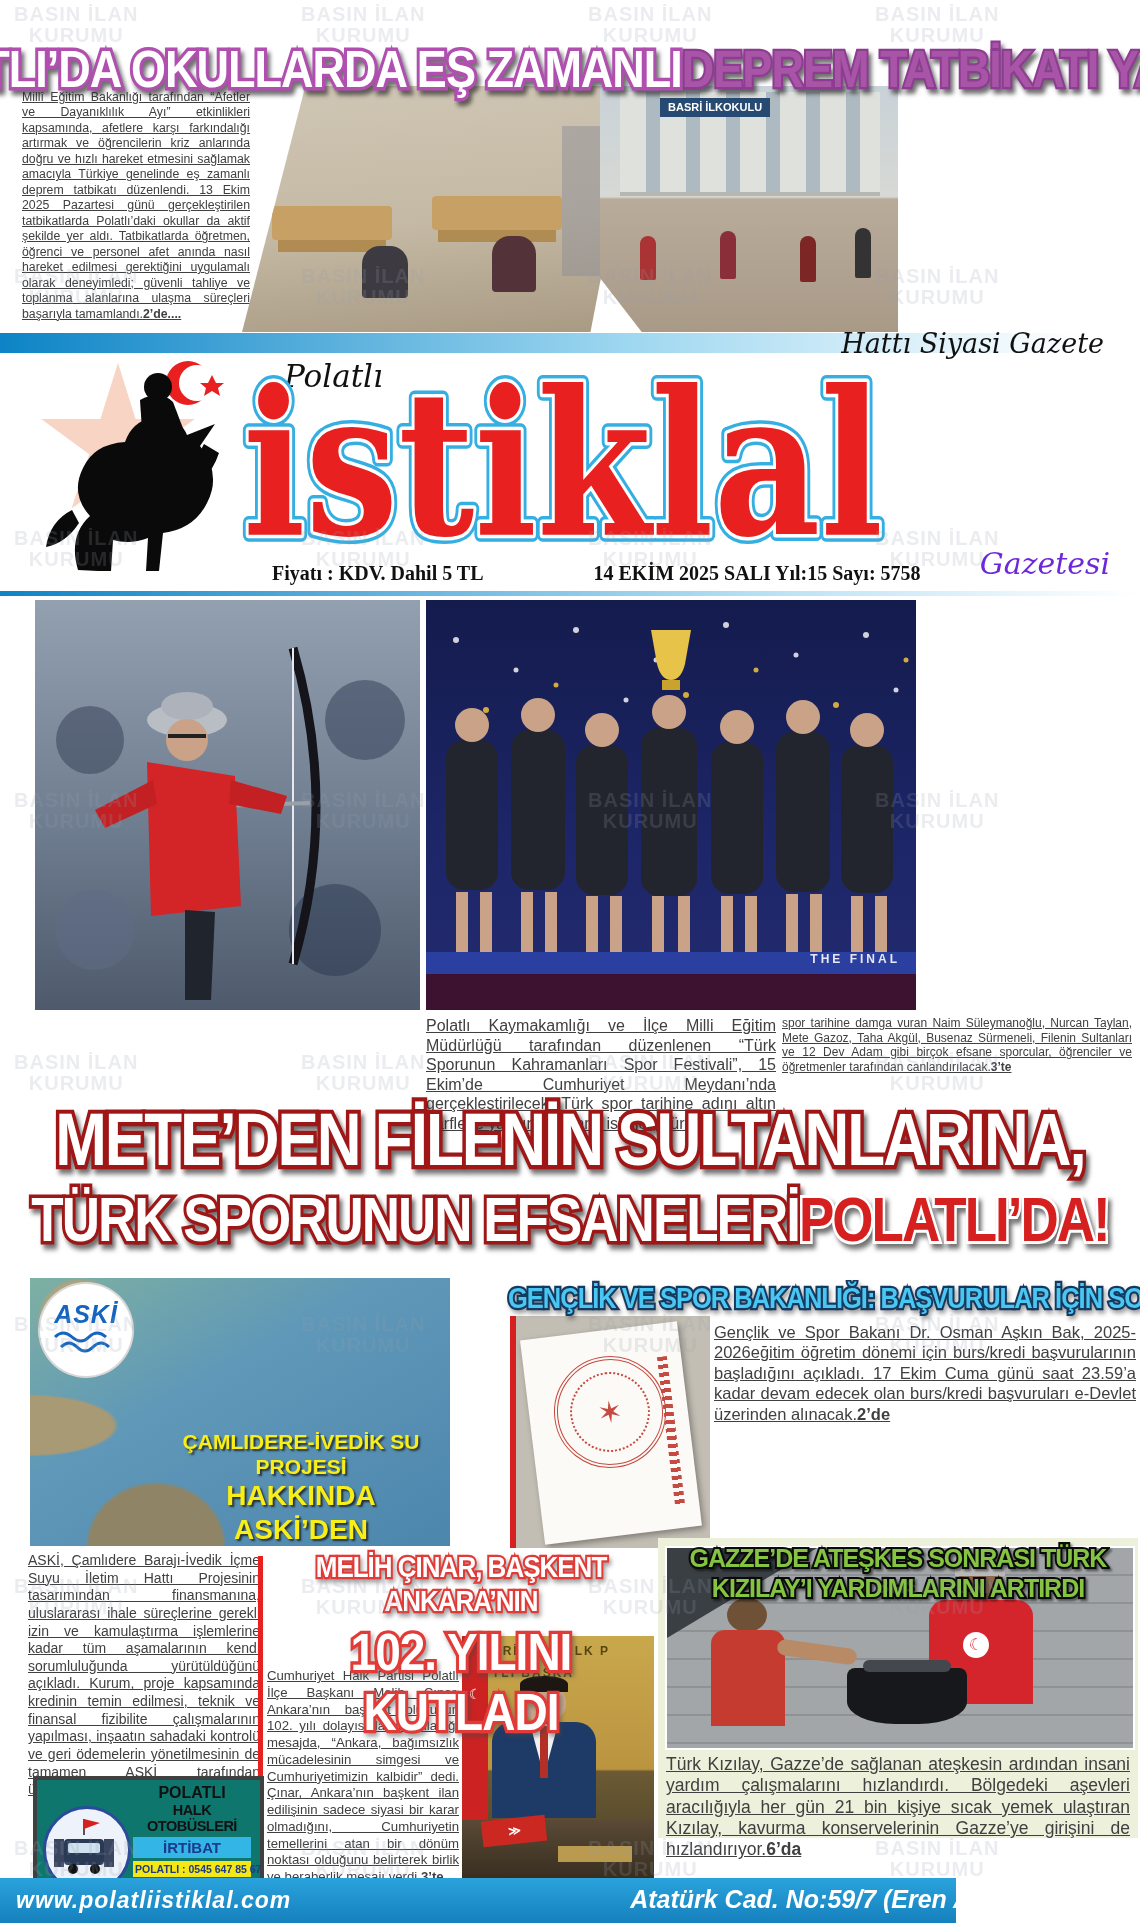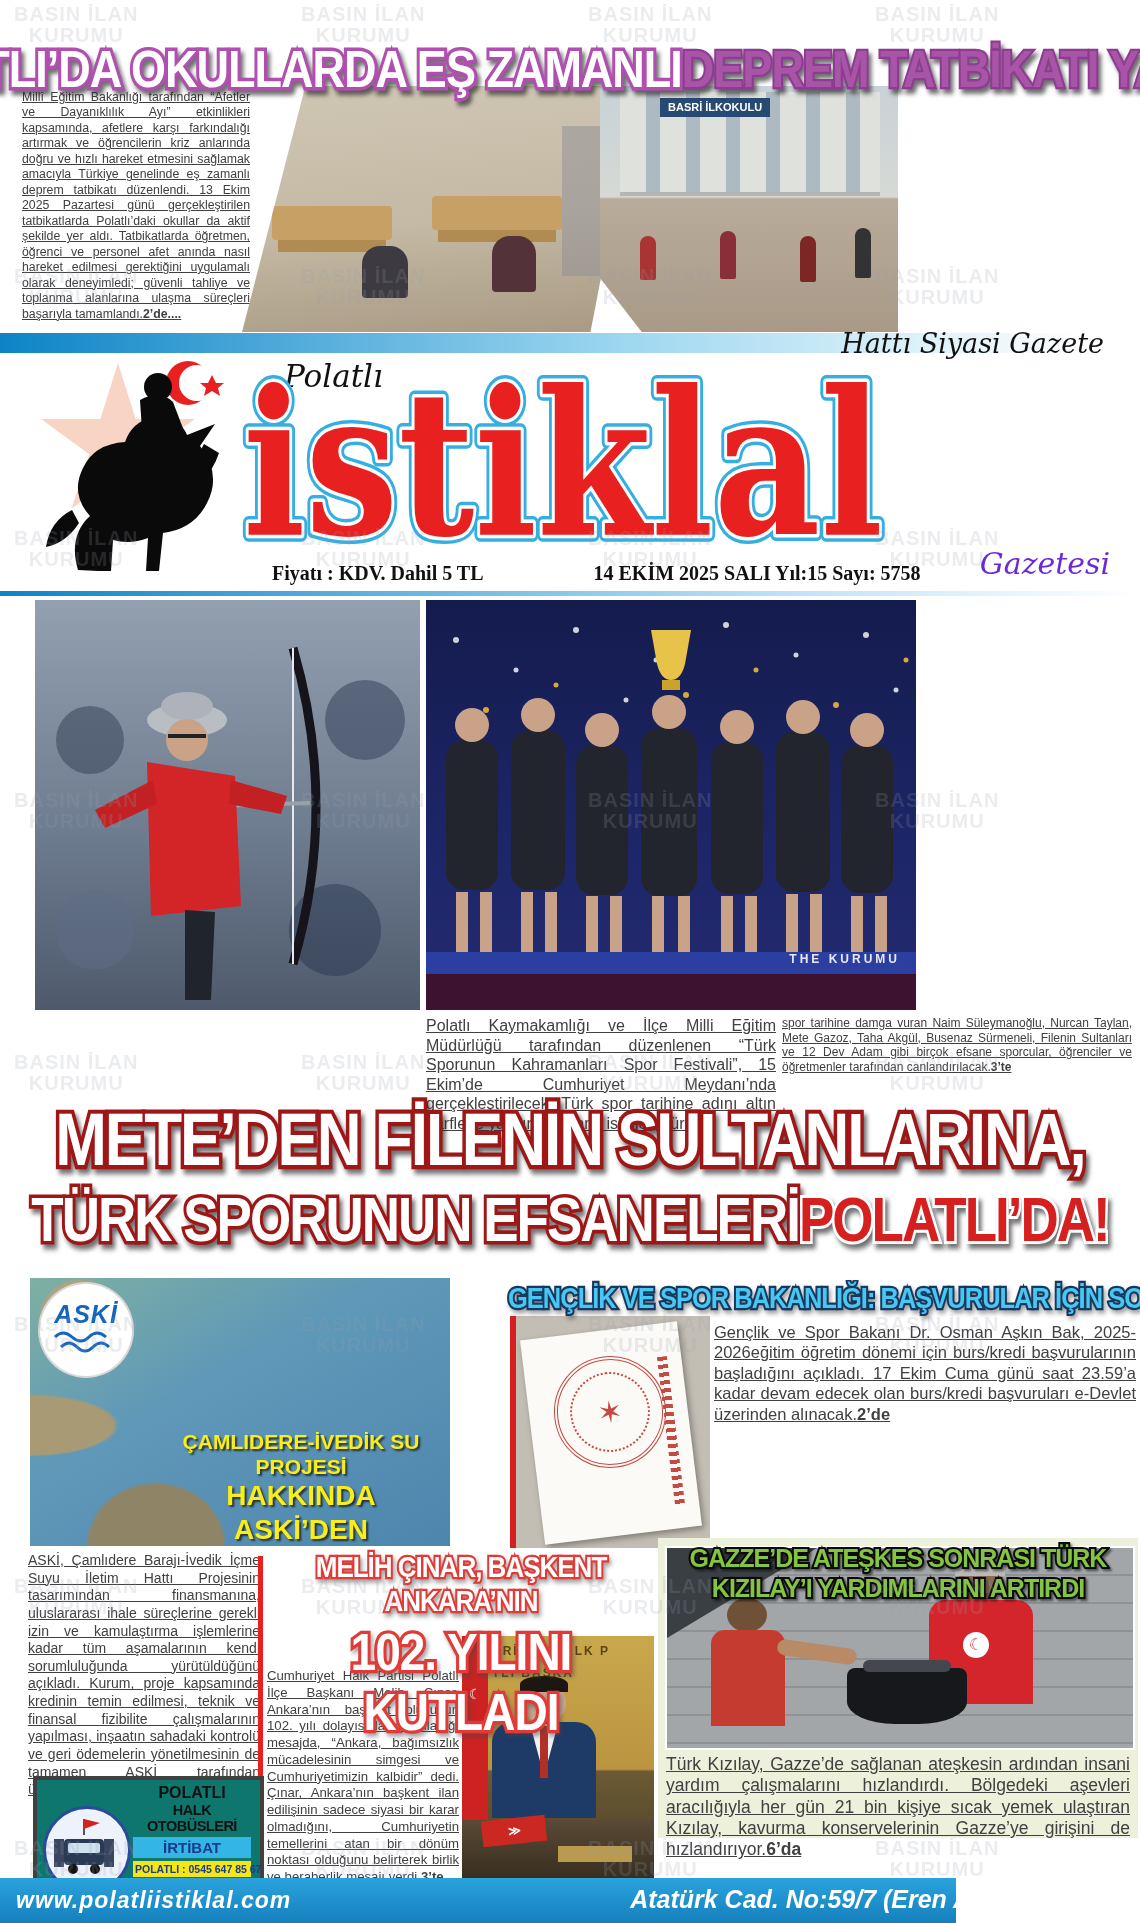--- a/index.html
+++ b/index.html
@@ -180,21 +180,21 @@
           <rect x="319" y="296" width="12" height="56"></rect>
         <rect x="360" y="294" width="12" height="58"></rect>
           <rect x="384" y="294" width="12" height="58"></rect>
         <rect x="425" y="296" width="12" height="56"></rect>
           <rect x="449" y="296" width="12" height="56"></rect>
       </g>
       <rect x="0" y="352" width="490" height="22" fill="#2a3fa0"></rect>
       <rect x="0" y="374" width="490" height="36" fill="#3c1230"></rect>
     </svg>
     <div class="abs" style="right:16px;bottom:44px;color:#e8e8f4;font-size:12px;font-weight:bold;letter-spacing:3px;">
-      <span>THE KURUMU</span>
+      <span>THE FINAL</span>
     </div>
   </div>
 
   <div class="abs just body-txt" style="left:426px;top:1016px;width:350px;font-size:16px;line-height:1.22;">
     <span>Polatlı Kaymakamlığı ve İlçe Milli Eğitim Müdürlüğü tarafından düzenlenen “Türk Sporunun Kahramanları Spor Festivali”, 15 Ekim’de Cumhuriyet Meydanı’nda gerçekleştirilecek. Türk spor tarihine adını altın harflerle yazdıran efsane isimler, Türk</span>
   </div>
   <div class="abs just body-txt" style="left:782px;top:1016px;width:350px;font-size:12px;line-height:1.22;">
     <span>spor tarihine damga vuran Naim Süleymanoğlu, Nurcan Taylan, Mete Gazoz, Taha Akgül, Busenaz Sürmeneli, Filenin Sultanları ve 12 Dev Adam gibi birçok efsane sporcular, öğrenciler ve öğretmenler tarafından canlandırılacak.</span><b>3’te</b>
   </div>
 

